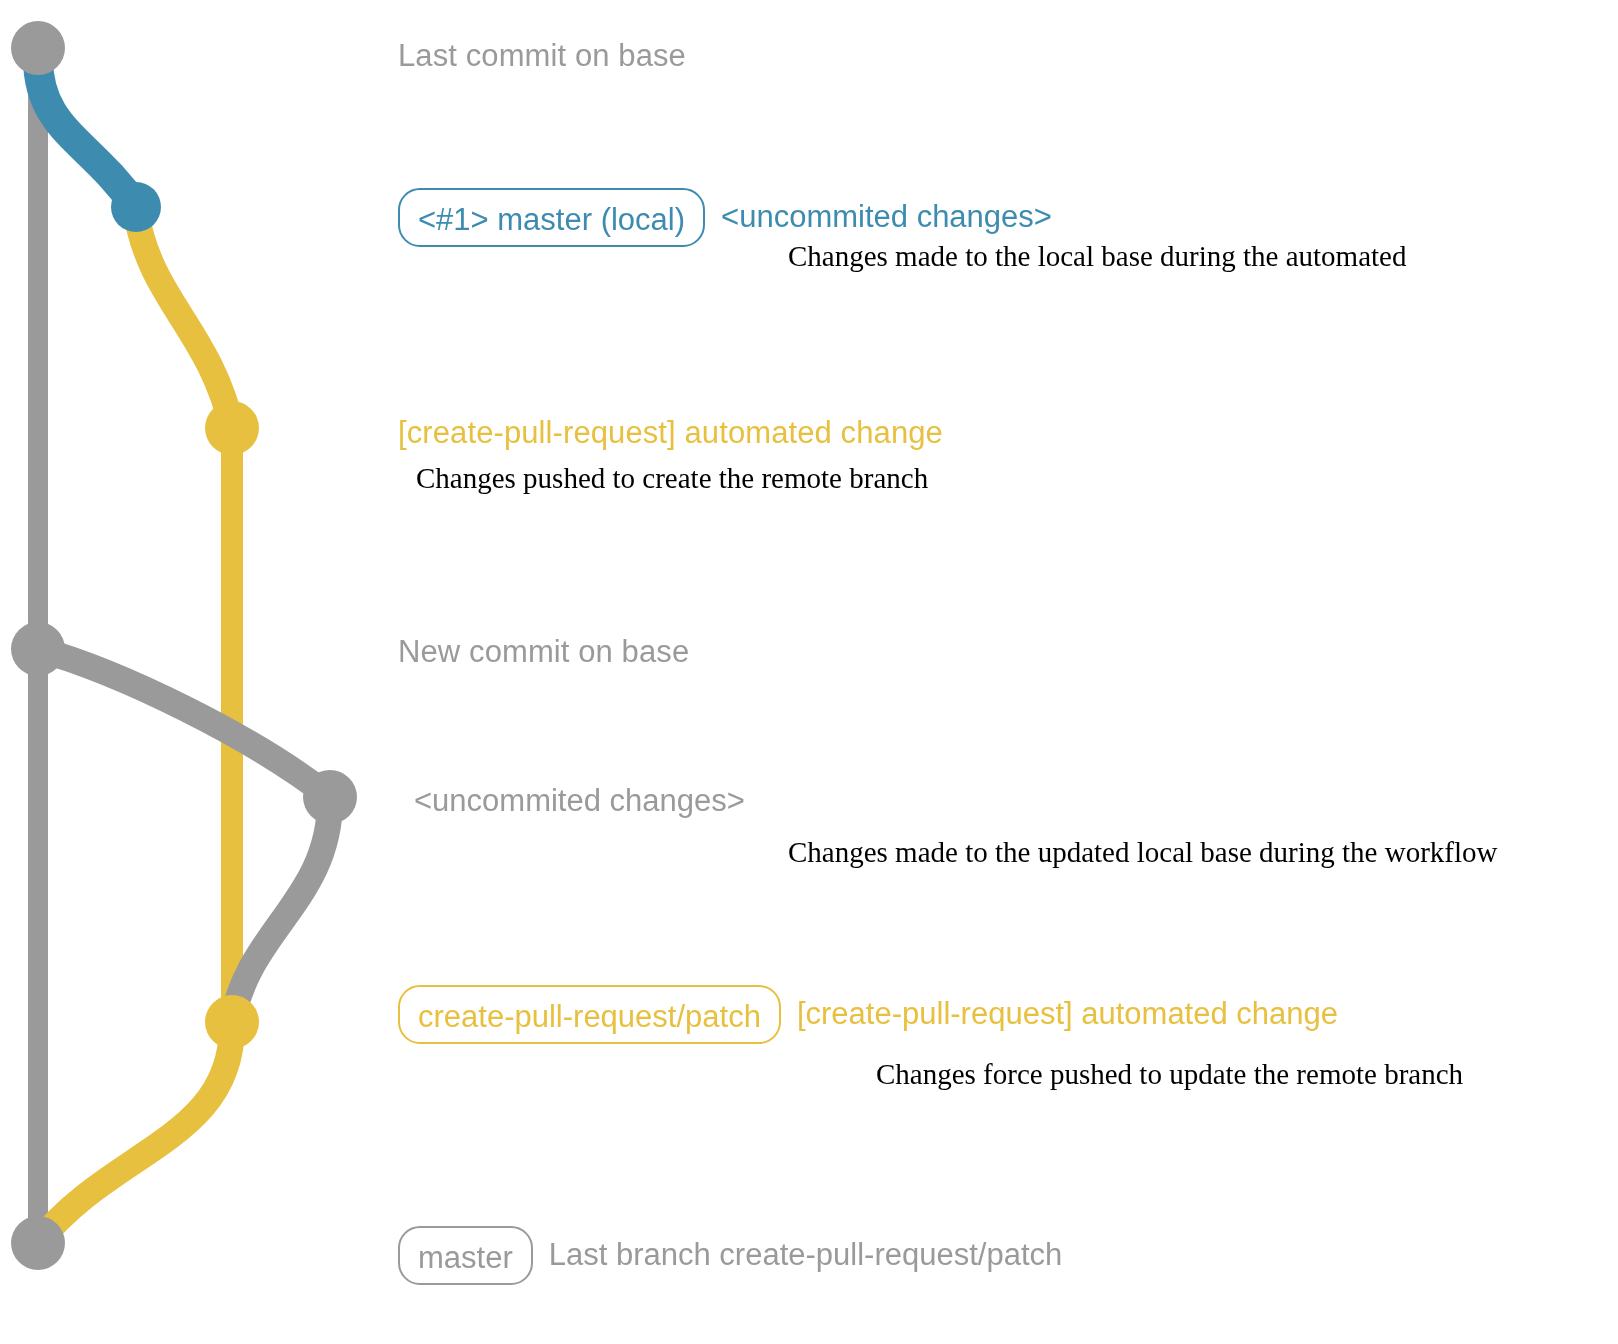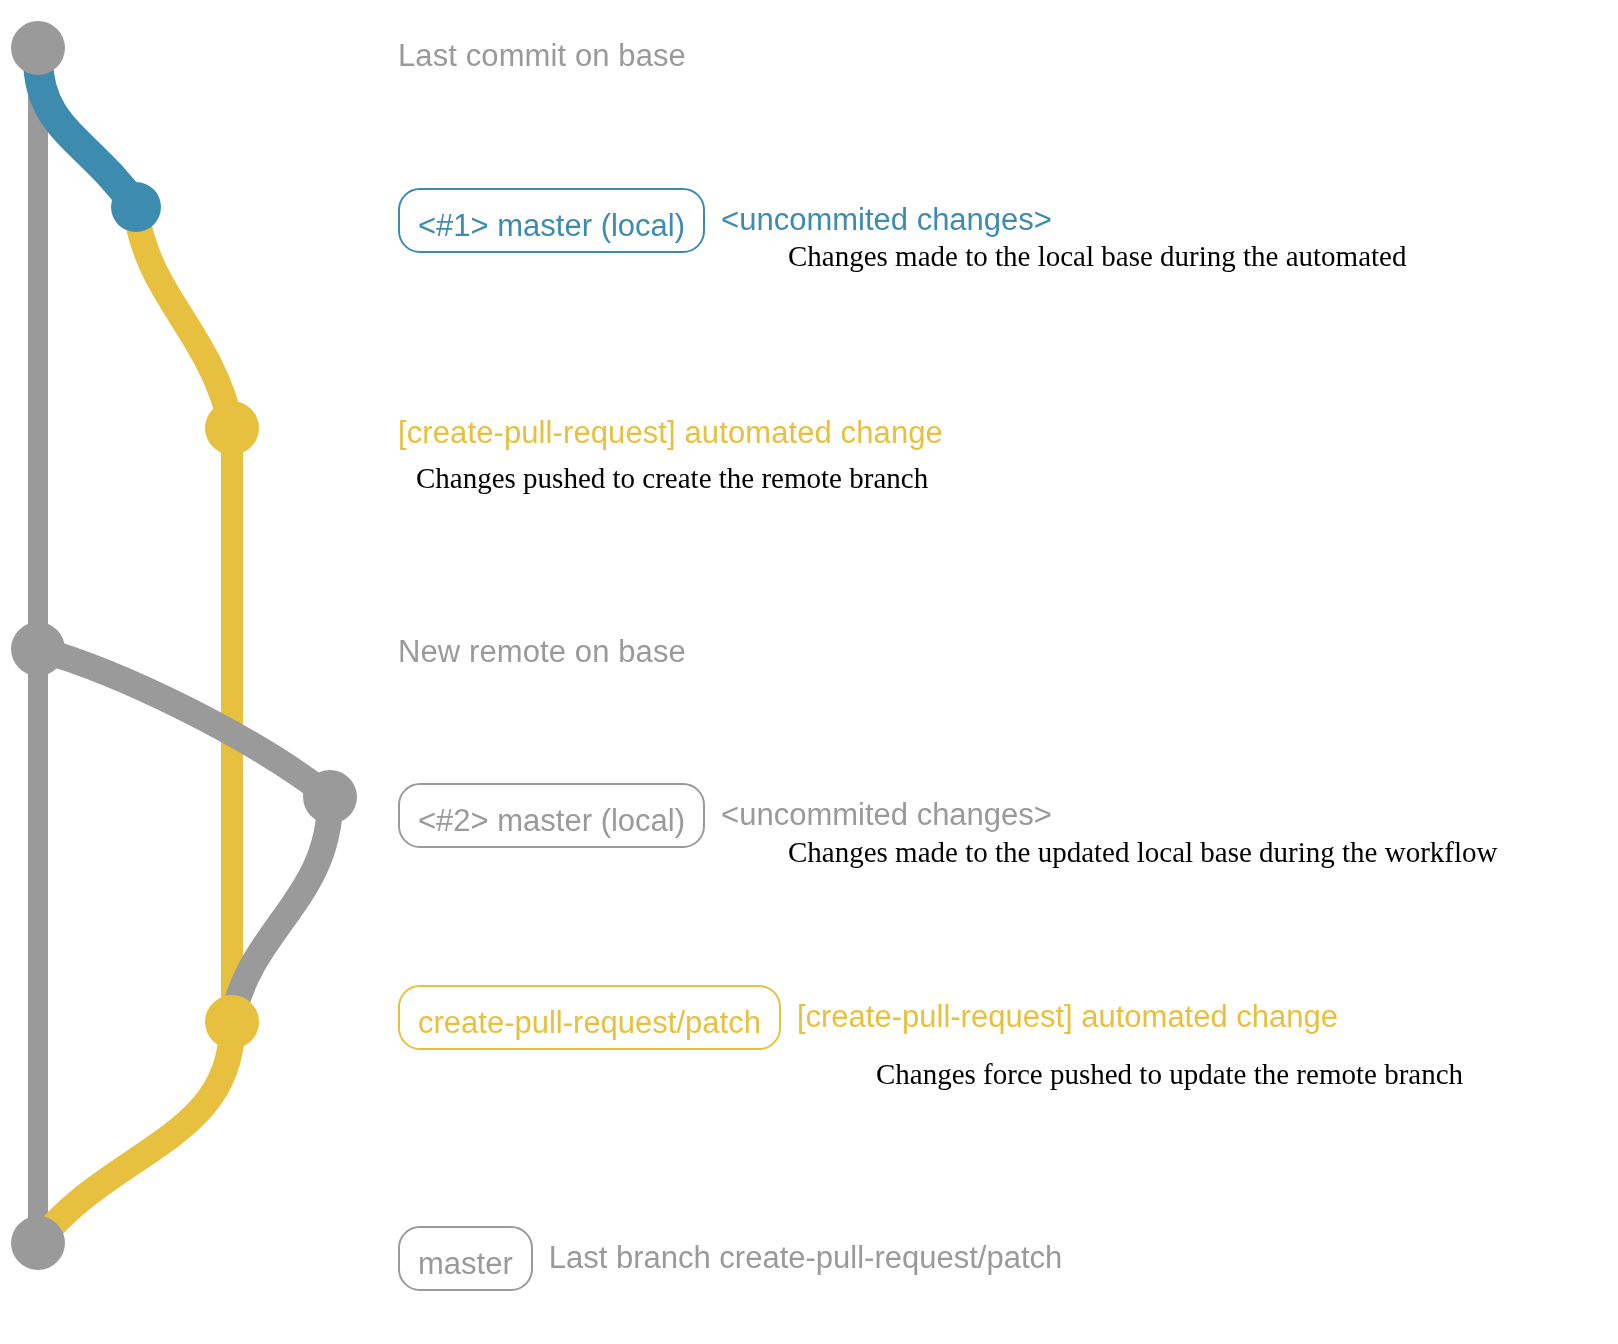--- a/index.html
+++ b/index.html
@@ -35,21 +35,21 @@
     white-space: nowrap;
   }
   .gray-txt  { color: #9a9a9a; }
   .blue-txt  { color: #3d8cb0; }
   .yellow-txt{ color: #e8c03f; }
 
   .badge {
     display: inline-block;
     border: 2px solid #9a9a9a;
     border-radius: 22px;
-    padding: 20px 18px 8px 18px;
+    padding: 14px 18px 8px 18px;
     font-family: "Liberation Sans", sans-serif;
     font-size: 31px;
     line-height: 1.05;
     color: #9a9a9a;
     white-space: nowrap;
     background: #ffffff;
   }
   .badge.blue   { border-color: #3d8cb0; color: #3d8cb0; }
   .badge.yellow { border-color: #e8c03f; color: #e8c03f; }
   .badge.gray   { border-color: #9a9a9a; color: #9a9a9a; }
@@ -107,25 +107,24 @@
     <span class="commit-msg blue-txt">&lt;uncommited changes&gt;</span>
   </div>
   <div class="desc" style="left:788px; top:240px;">Changes made to the local base during the automated</div>
 
   <div class="row" style="left:398px; top:415px;">
     <span class="plain-label yellow-txt">[create-pull-request] automated change</span>
   </div>
   <div class="desc" style="left:416px; top:462px;">Changes pushed to create the remote branch</div>
 
   <div class="row" style="left:398px; top:634px;">
-    <span class="plain-label gray-txt">New remote on base</span>
+    <span class="plain-label gray-txt">New commit on base</span>
   </div>
 
   <div class="row" style="left:398px; top:783px;">
-    <span class="badge gray">&lt;#2&gt; master (local)</span>
     <span class="commit-msg gray-txt">&lt;uncommited changes&gt;</span>
   </div>
   <div class="desc" style="left:788px; top:836px;">Changes made to the updated local base during the workflow</div>
 
   <div class="row" style="left:398px; top:985px;text-align:right;">
     <span class="badge yellow">create-pull-request/patch</span>
     <span class="commit-msg yellow-txt">[create-pull-request] automated change</span>
   </div>
   <div class="desc" style="left:876px; top:1058px;">Changes force pushed to update the remote branch</div>
 

